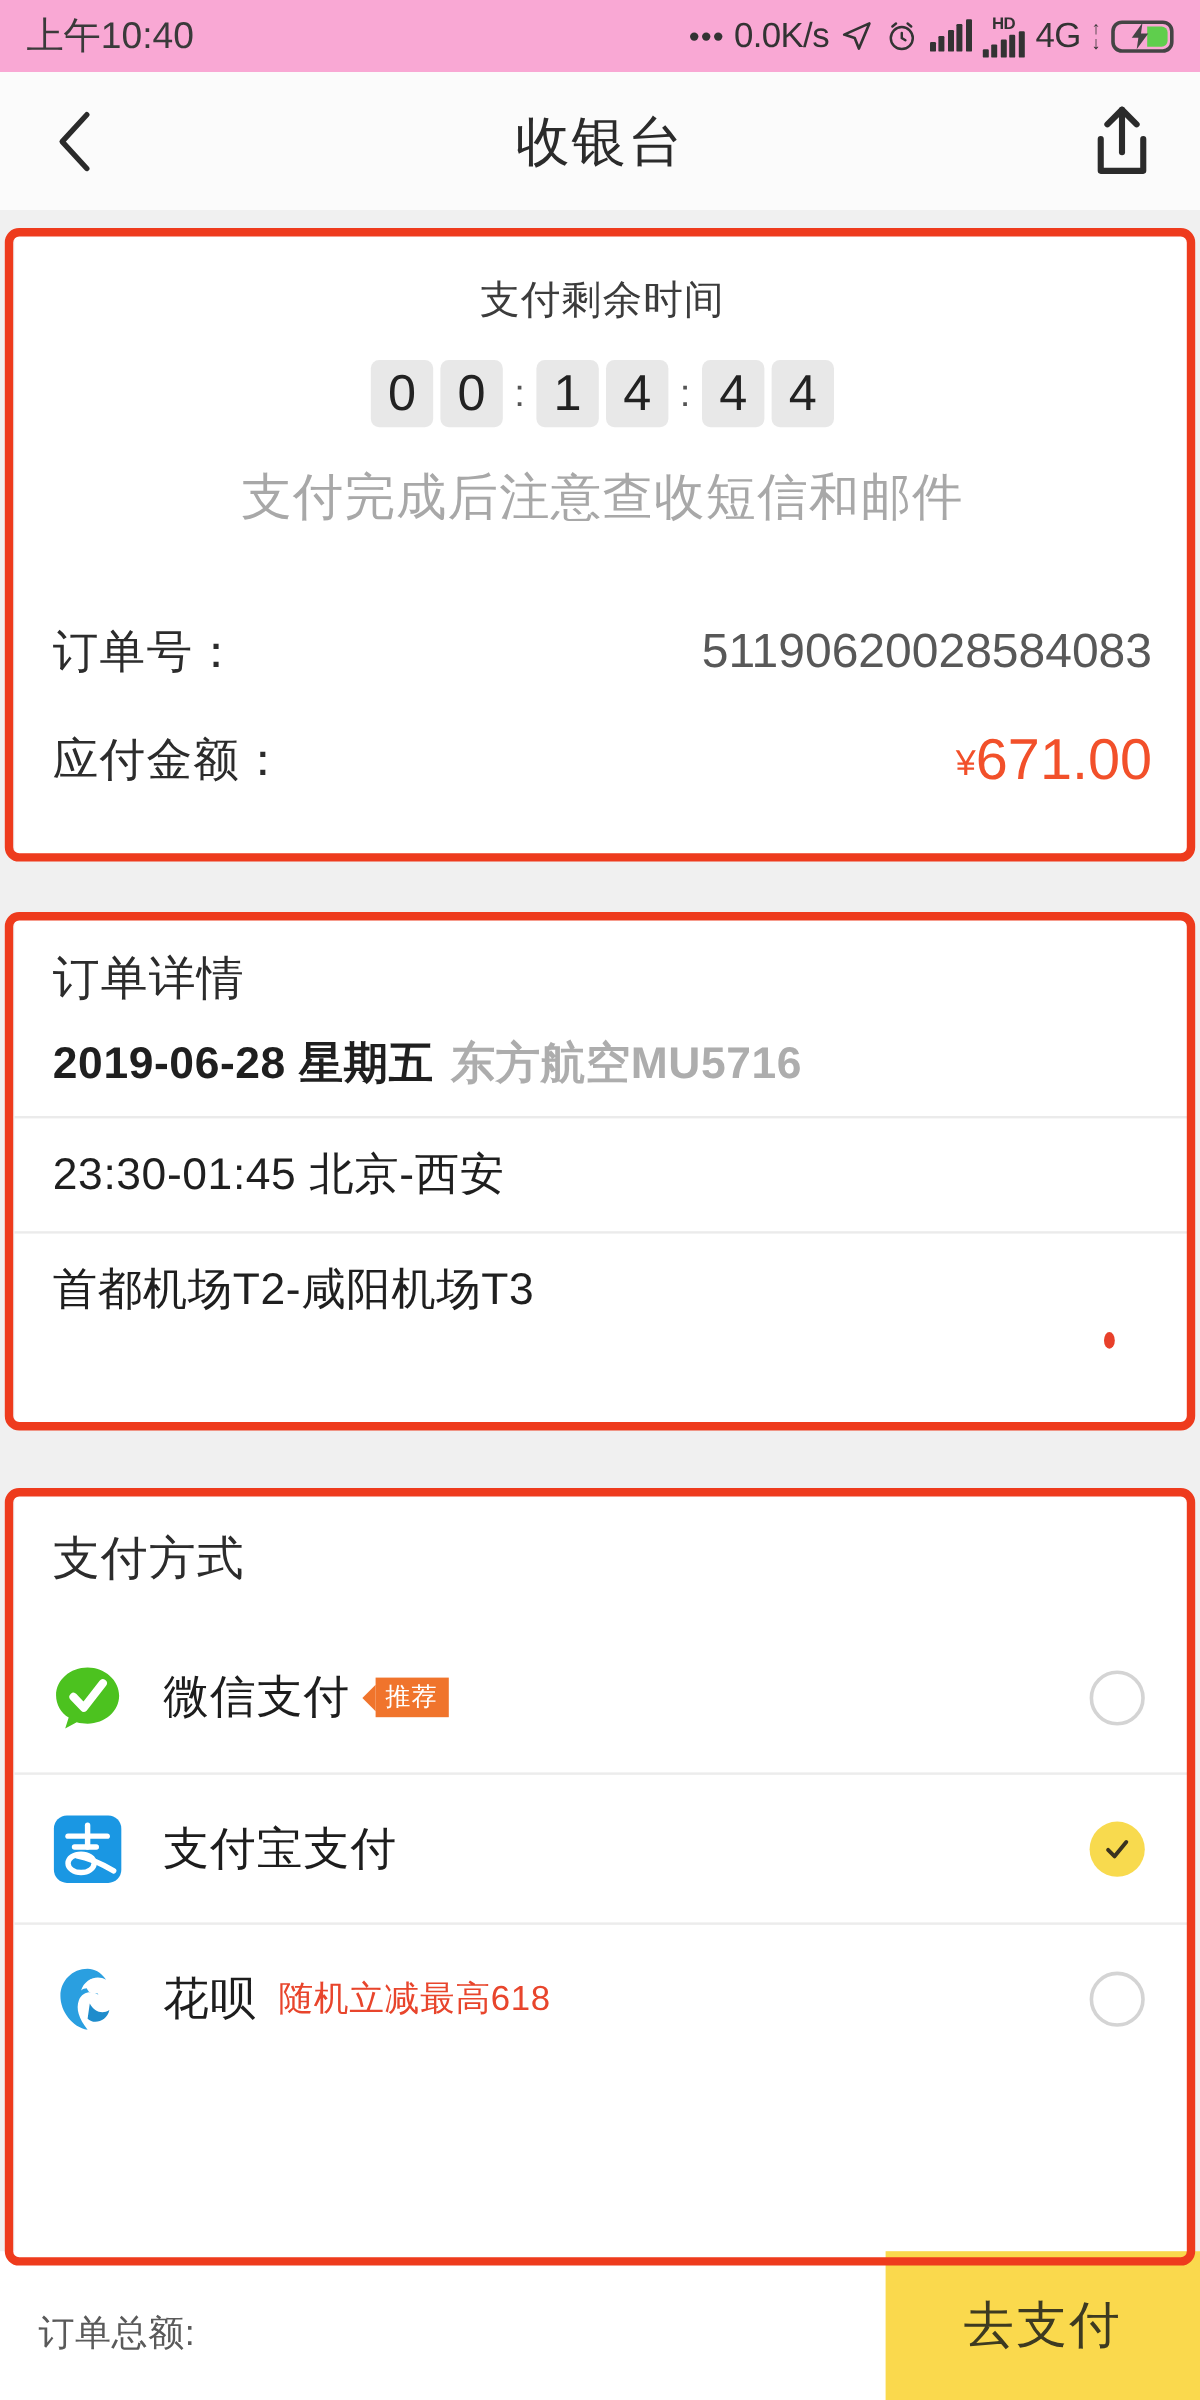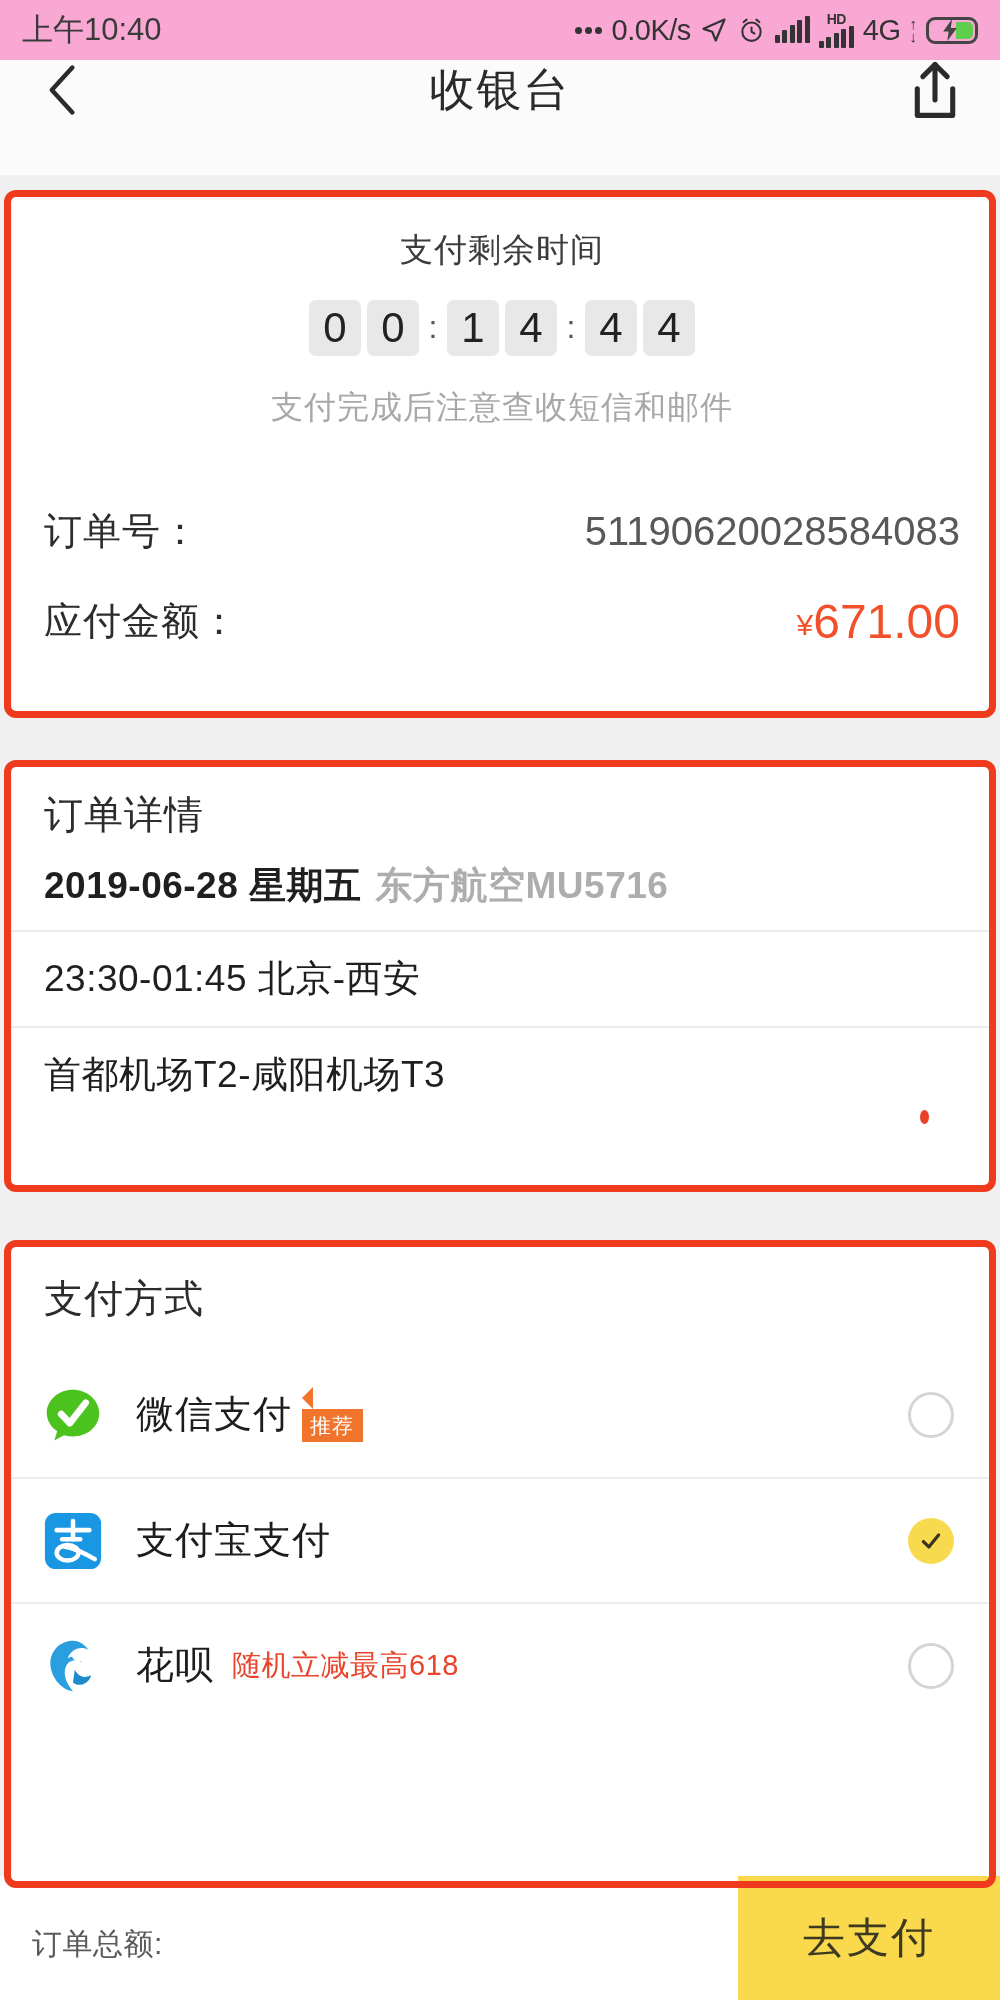--- a/index.html
+++ b/index.html
@@ -39,21 +39,21 @@
              border-radius: 9px; display: flex; align-items: center; overflow: hidden; }
   .battery::after { content:""; position:absolute; right:-7px; top:8px; width:4px; height:9px;
                     background:#444; border-radius: 0 2px 2px 0; }
   .batt-fill { position:absolute; right:2px; top:2px; bottom:2px; width: 17px;
                background:#5fce4d; border-radius: 0 5px 5px 0; }
   .bolt { position: absolute; left: 11px; top: 50%; transform: translateY(-50%); z-index: 2; }
 
   
   .titlebar {
     position: absolute; top: 60px; left: 0; width: 1000px; height: 115px;
-    background: #fbfbfb; display: flex; padding: 0 40px;
+    background: #fbfbfb; display: flex; align-items: center; padding: 0 40px;
   }
   .title-text {
     position: absolute; left: 0; width: 1000px; text-align: center;
     font-size: 45px; color: #2b2b2b; letter-spacing: 2px;
   }
   .back-btn { position: relative; z-index: 3; width: 60px; height: 60px;
               display:flex; align-items:center; }
   .share-btn { position: absolute; right: 36px; z-index: 3; width: 58px; height: 62px; }
 
   
@@ -64,21 +64,21 @@
            pointer-events: none; z-index: 20; }
 
   
   #card1 { top: 196px; height: 516px; }
   .countdown-label { text-align:center; font-size: 33px; color: #3c3c3c; padding-top: 32px; letter-spacing:1px;}
   .digits { display: flex; justify-content: center; align-items: center; gap: 6px; margin-top: 27px; }
   .digit { width: 52px; height: 56px; background: #e8e8e8; border-radius: 7px;
            display: flex; align-items: center; justify-content: center;
            font-size: 42px; color: #222; }
   .colon { font-size: 32px; color: #555; width: 16px; text-align:center; margin-top:-2px;}
-  .sub-note { text-align: center; font-size: 32px; color: #a8a8a8; margin-top: 30px; letter-spacing:1px;}
+  .sub-note { text-align: center; font-size: 42px; color: #a8a8a8; margin-top: 30px; letter-spacing:1px;}
   .kv-row { display: flex; align-items: center; justify-content: space-between;
             padding: 0 32px; }
   #order-no-row { margin-top: 70px; height: 62px; }
   #amount-row { margin-top: 24px; height: 70px; }
   .kv-key { font-size: 38px; color: #2c2c2c; letter-spacing: 1px; }
   .kv-val { font-size: 40px; color: #585858; letter-spacing: 0px; }
   .amount-val { font-size: 48px; color: #f2502a; letter-spacing: 0px; }
   .amount-val .yen { font-size: 30px; vertical-align: 3px; }
 
   
@@ -92,21 +92,21 @@
   .red-dot { position: absolute; right: 63px; top: 344px; width: 9px; height: 14px;
              background: #e8402a; border-radius: 50%; }
 
   
   #card3 { top: 1246px; height: 700px; }
   .pay-row { position: relative; height: 125px; display: flex; align-items: center;
              padding: 0 38px 0 32px; }
   .pay-row + .pay-row { border-top: 2px solid #ececec; }
   .pay-icon { width: 58px; height: 58px; flex: 0 0 58px; margin-right: 34px; }
   .pay-name { font-size: 38px; color: #1d1d1d; letter-spacing: 1px; }
-  .badge-wrap { position: relative; display: inline-flex; align-items: flex-start; margin-left: 10px; flex-direction: column; }
+  .badge-wrap { position: relative; display: inline-flex; align-items: center; margin-left: 10px; }
   .badge { background: #f0742c; color: #fff; font-size: 21px; padding: 6px 9px 6px 8px;
            letter-spacing: 1px; line-height: 1; }
   .badge-tail { width: 0; height: 0; border-top: 11px solid transparent;
                 border-bottom: 11px solid transparent; border-right: 11px solid #f0742c; }
   .promo { font-size: 29px; color: #e8452c; margin-left: 18px; letter-spacing: 0.5px; }
   .radio { position: absolute; right: 38px; top: 50%; transform: translateY(-50%);
            width: 46px; height: 46px; border-radius: 50%;
            border: 3px solid #d4d4d4; background: #fff; }
   .radio.on { border: none; background: #f8da4e; display: flex; align-items: center;
               justify-content: center; }

